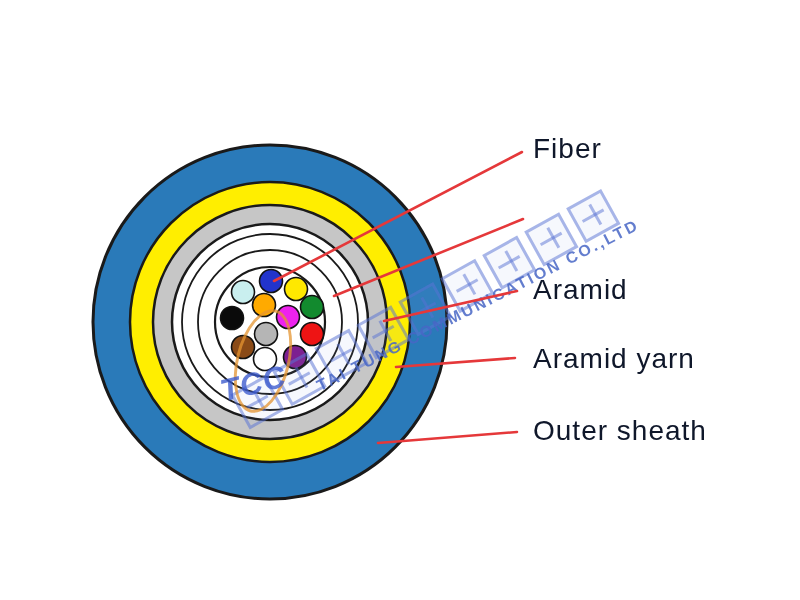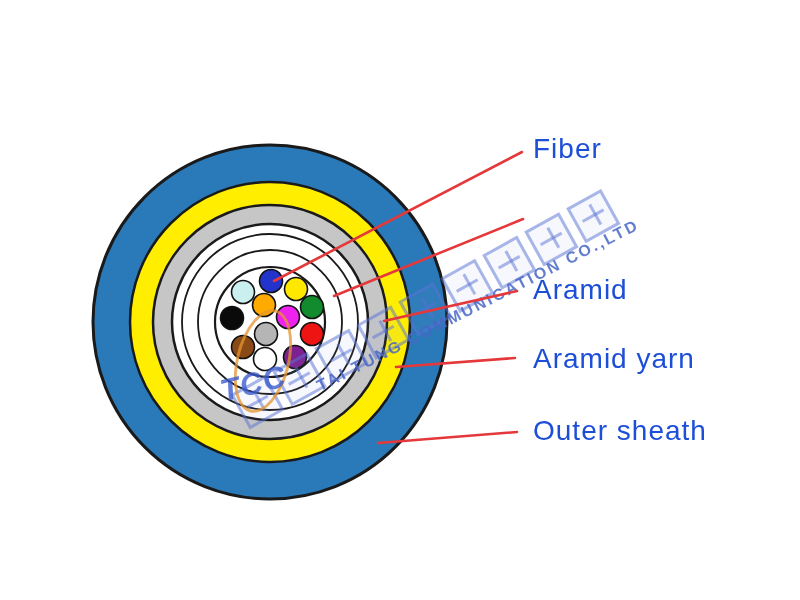--- a/index.html
+++ b/index.html
@@ -40,21 +40,21 @@
   }
   .wm-tcc{
     left:220px;top:366px;
     transform:rotate(-14deg);
     font-size:31px;font-weight:bold;font-style:italic;letter-spacing:1px;
     color:rgba(58,88,205,0.78);
   }
   
   .callout{
     position:absolute;left:533px;height:32px;line-height:32px;
-    font-size:28px;letter-spacing:1px;color:#1d4ed8;white-space:nowrap;
+    font-size:28px;letter-spacing:1px;color:#0f172a;white-space:nowrap;
   }
 </style>
 </head>
 <body>
 
 <div class="stage">
 
   <svg class="layer-svg" width="800" height="600" viewBox="0 0 800 600">
     <circle cx="270" cy="322" r="177" stroke="#1a1a1a" stroke-width="3" fill="#2a7ab9"></circle>
     <circle cx="270" cy="322" r="140" stroke="#1a1a1a" stroke-width="2.5" fill="#ffee00"></circle>

